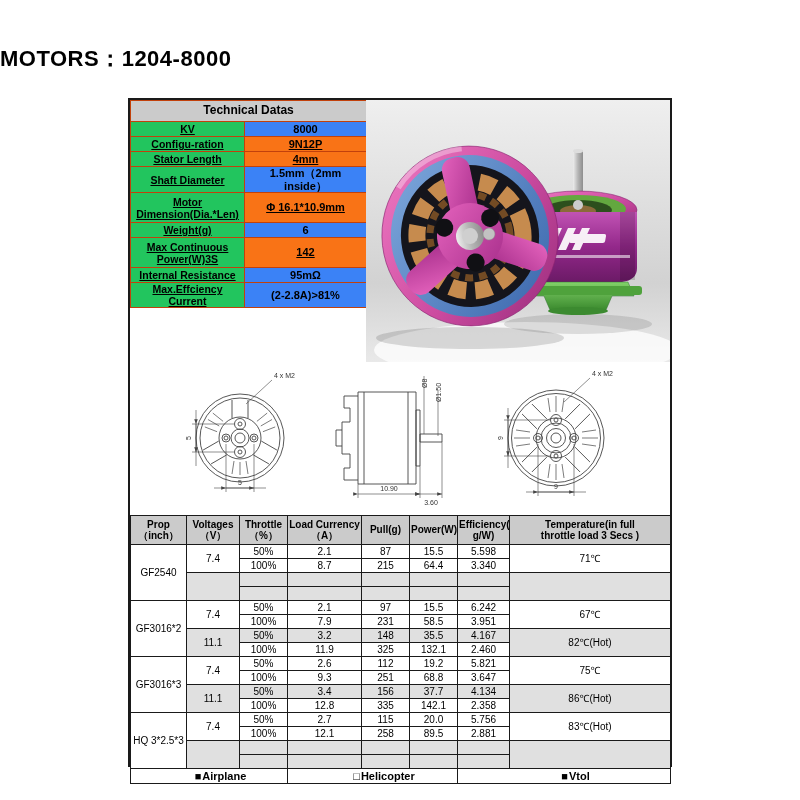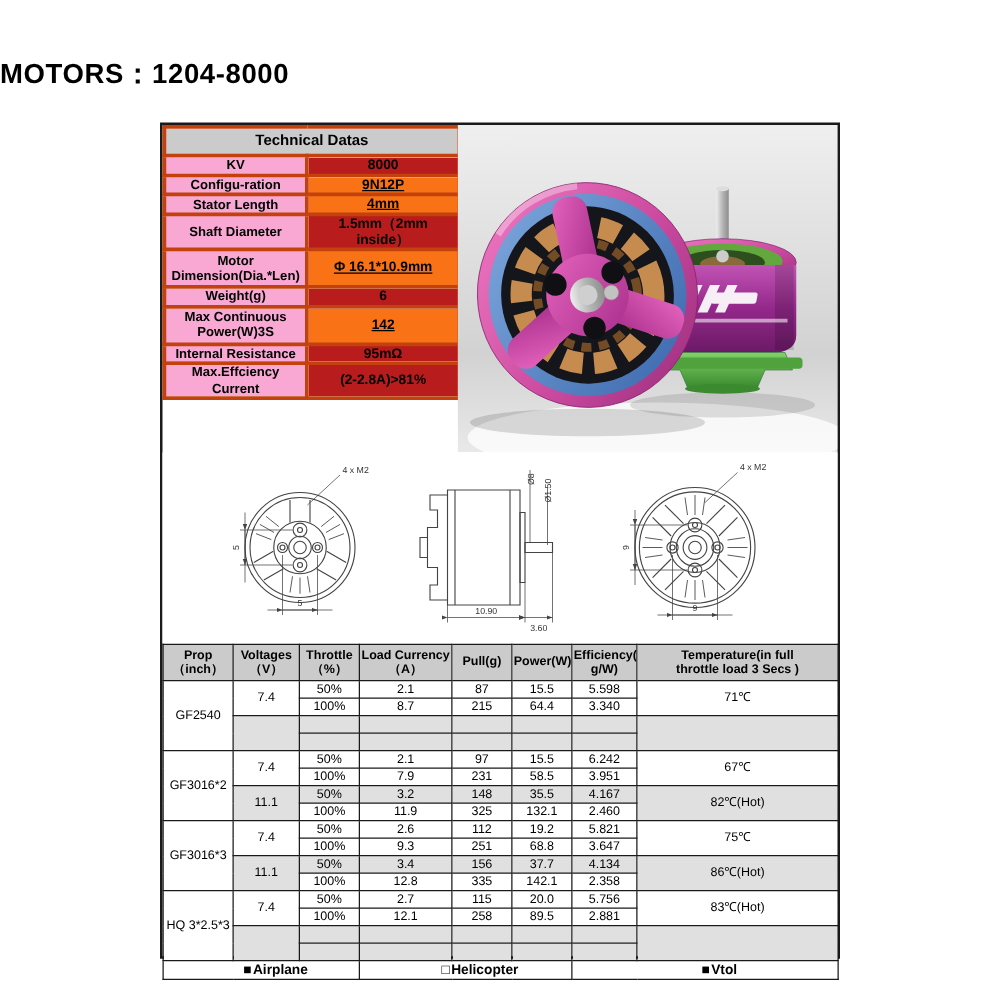--- a/index.html
+++ b/index.html
@@ -4,25 +4,25 @@
 <style>
   html,body{margin:0;padding:0;background:#fff;}
   body{width:800px;height:800px;position:relative;font-family:"Liberation Sans",sans-serif;color:#000;}
   .title{position:absolute;left:0;top:44px;width:800px;text-align:left;
          font-size:22px;font-weight:bold;letter-spacing:.5px;}
   .sheet{position:absolute;left:128px;top:98px;width:540px;height:665px;border:2px solid #1a1a1a;background:#fff;}
 
   table{border-collapse:collapse;}
   
   .tech{position:absolute;left:0;top:0;width:236px;table-layout:fixed;}
-  .tech th,.tech td{border:3px solid #c2410c;text-align:center;vertical-align:middle;
+  .tech th,.tech td{border:1px solid #c2410c;text-align:center;vertical-align:middle;
                     font-weight:bold;padding:0 2px;line-height:1.15;overflow:hidden;}
   .tech th{background:#cbcbcb;font-size:12px;height:20px;}
-  .tech td.l{background:#f9a8d4;font-size:10.5px;}
-  .tech td.v{background:#b91c1c;font-size:11px;}
+  .tech td.l{background:#22c55e;font-size:10.5px;text-decoration:underline;}
+  .tech td.v{background:#3b82f6;font-size:11px;}
   .tech tr.g td.v{background:#f97316;text-decoration:underline;}
   .tech tr.r15{height:15px;} .tech tr.r16{height:16px;} .tech tr.r30{height:30px;}
 
   
   .photo{position:absolute;left:236px;top:0;width:304px;height:262px;overflow:hidden;}
 
   
   .draw{position:absolute;left:0;top:262px;width:540px;height:153px;background:#fff;}
   .draw svg{position:absolute;top:2px;}
   .draw svg *{vector-effect:non-scaling-stroke;}

